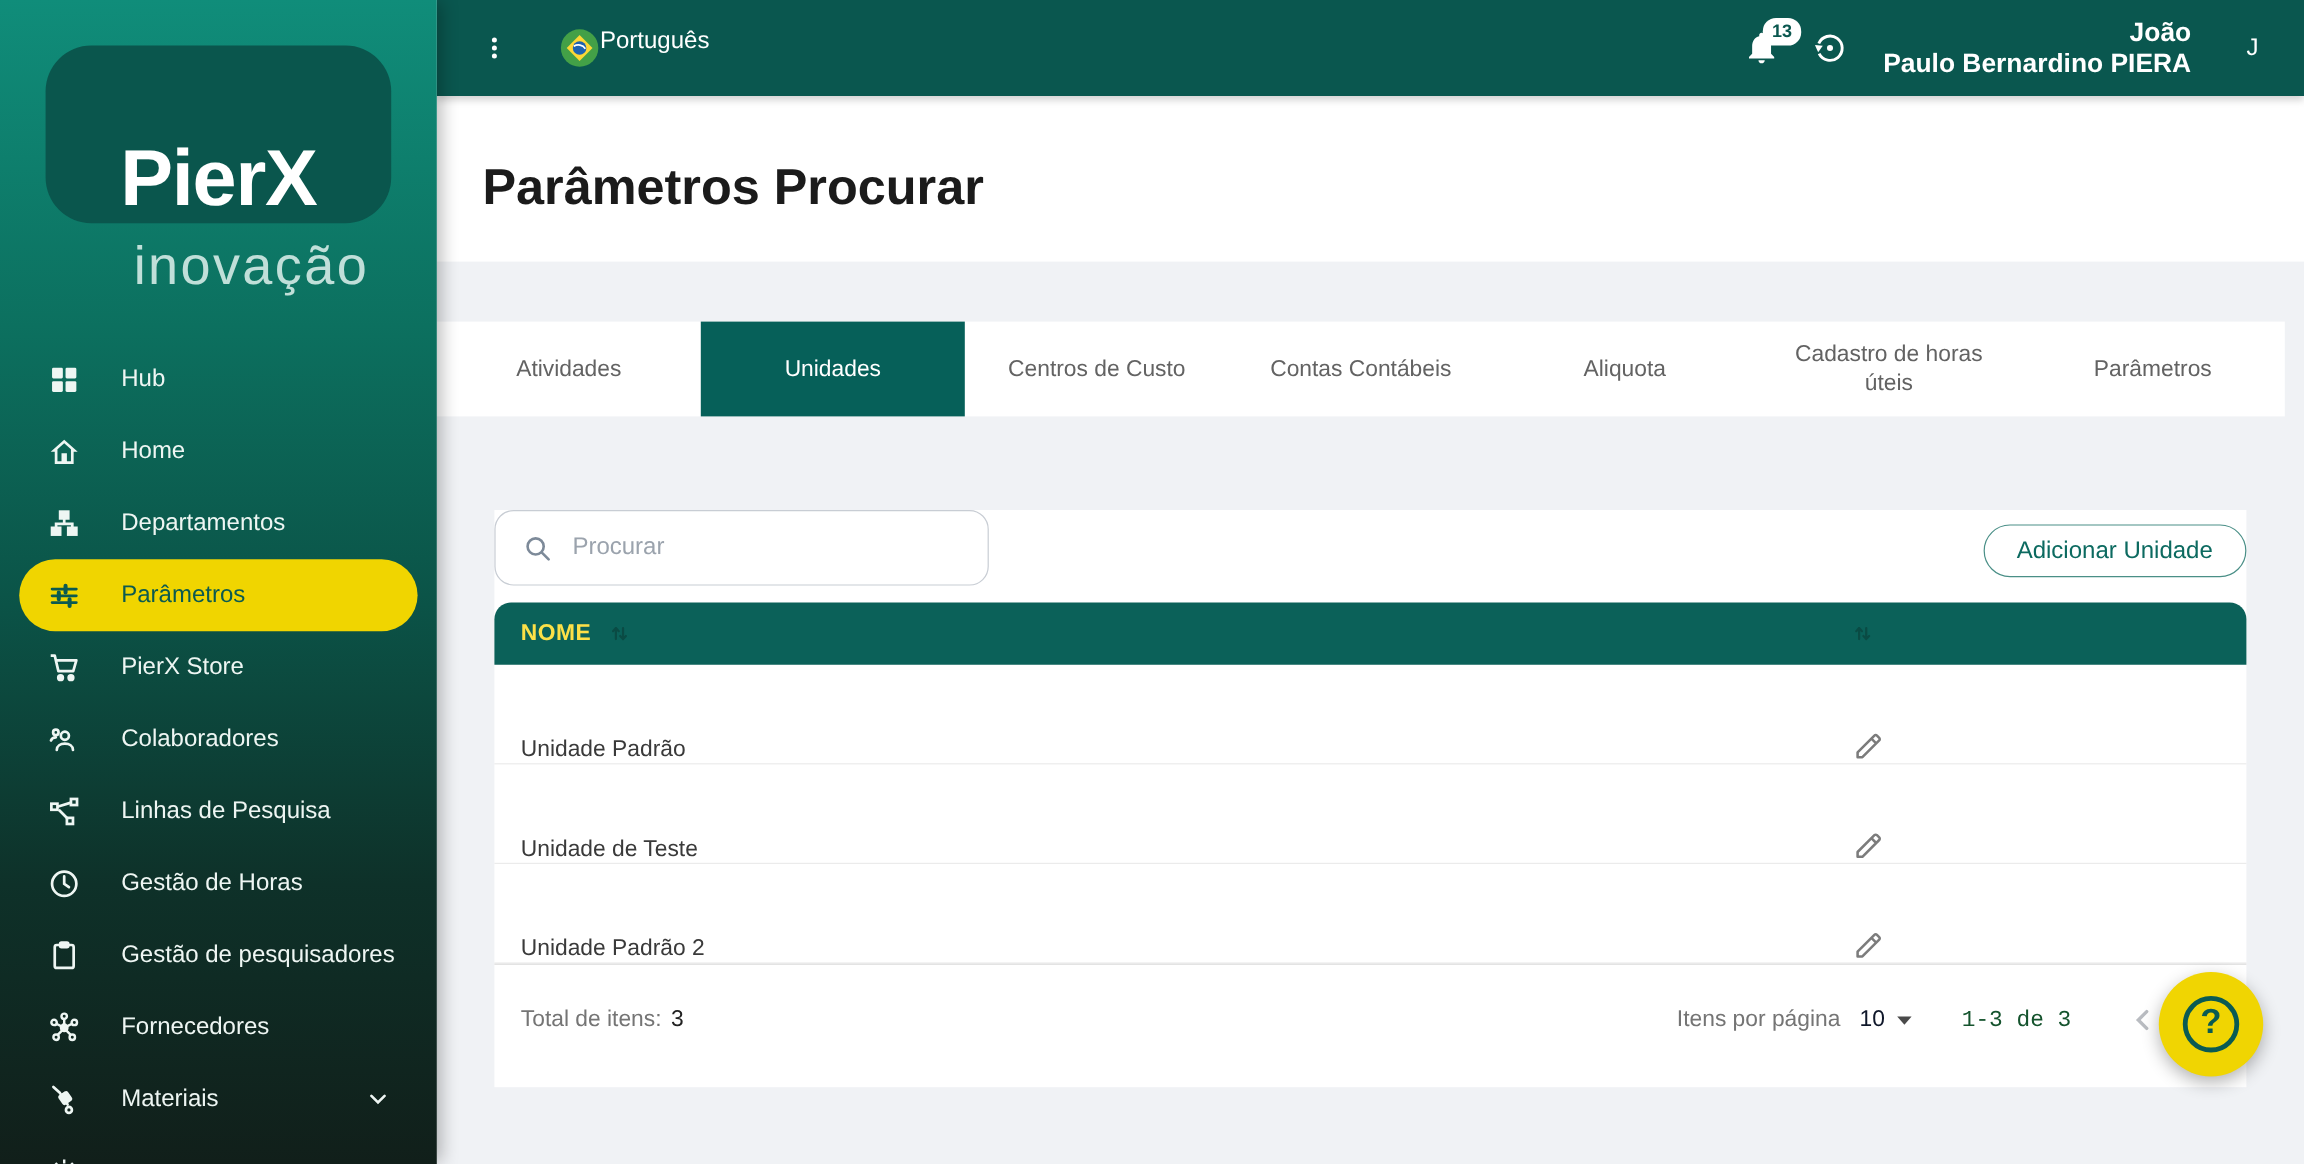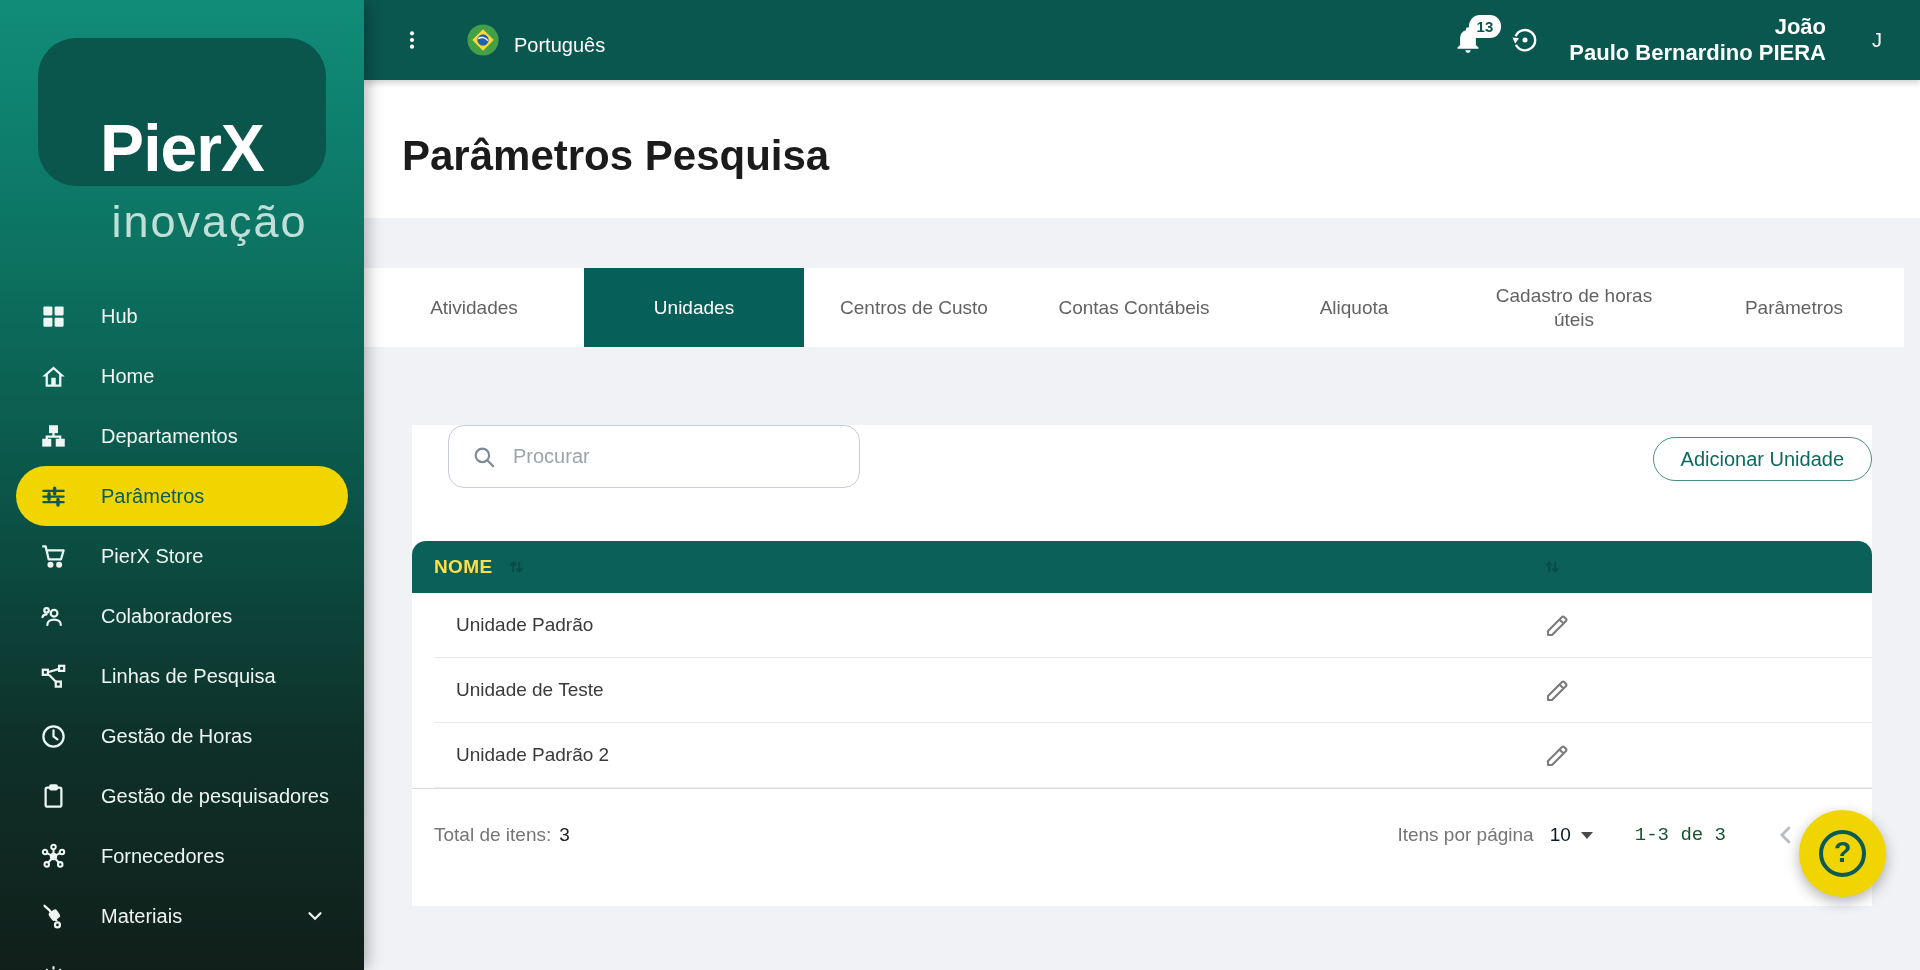--- a/index.html
+++ b/index.html
@@ -42,21 +42,21 @@
   .side-chevron { position:absolute; right:38px; top:50%; transform:translateY(-50%); display:flex; }
 
   
   .topbar {
     position:absolute; left:364px; top:0; right:0; height:80px;
     background:#0a574f; color:#fff;
     display:flex; align-items:center; padding:0 34px 0 38px;
     box-shadow:0 3px 6px rgba(0,0,0,.18); z-index:10;
   }
   .kebab { display:flex; cursor:pointer; }
-  .lang { display:flex; align-items:flex-end; gap:14px; margin-left:44px; cursor:pointer; }
+  .lang { display:flex; align-items:flex-start; margin-left:44px; cursor:pointer; }
   .lang-label { font-size:20px; }
   .topbar .spacer { flex:1; }
   .bell-wrap { position:relative; cursor:pointer; display:flex; }
   .badge {
     position:absolute; top:-10px; right:-18px;
     background:#ffffff; color:#0a574f; font-size:15px; font-weight:700;
     padding:3px 8px; border-radius:11px 11px 11px 3px;
   }
   .history { margin-left:26px; cursor:pointer; display:flex; }
   .user-block { margin-left:28px; text-align:right; font-weight:700; font-size:22px; line-height:1.18; cursor:pointer; }
@@ -76,21 +76,21 @@
   .tab {
     flex:1; display:flex; align-items:center; justify-content:center; text-align:center;
     color:#636363; font-size:19px; font-weight:500; cursor:pointer; padding:0 26px; line-height:1.25;
   }
   .tab.active { background:#066059; color:#ffffff; }
 
   .card {
     position:absolute; left:412px; top:425px; width:1460px; height:481px;
     background:#ffffff;
   }
-  .toolbar { height:116px; display:flex; align-items:flex-start; justify-content:space-between;margin-left:36px; }
+  .toolbar { height:77px; display:flex; align-items:flex-start; justify-content:space-between; }
   .search-box {
     width:412px; height:63px; border:1px solid #c8cdd4; border-radius:16px;
     display:flex; align-items:center; gap:16px; padding:0 22px; background:#fff;
   }
   .search-box svg { flex:0 0 26px; }
   .search-input {
     border:none; outline:none; flex:1; font-size:20px; color:#333;
     font-family:"Liberation Sans","DejaVu Sans",sans-serif;
   }
   .search-input::placeholder { color:#9ba3ad; }
@@ -103,22 +103,22 @@
   .thead {
     height:52px; background:#0b6159; border-radius:14px 14px 0 0;
     display:flex; align-items:center; color:#fde047;
   }
   .col-name { flex:1; display:flex; align-items:center; gap:12px; padding-left:22px; }
   .col-name .hdr { font-size:19px; font-weight:700; letter-spacing:.4px; }
   .col-actions { width:335px; display:flex; align-items:center; padding-left:4px; }
   .sort-btn { background:none; border:none; cursor:pointer; display:flex; padding:0; color:#0a4b44; }
 
   .trow {
-    height:65px; display:flex; align-items:center; border-bottom:1px solid #ebebeb;
-    font-size:19px; color:#3a3a3a;margin-left:22px;
+    height:83px; display:flex; align-items:flex-end; border-bottom:1px solid #ebebeb;
+    font-size:19px; color:#3a3a3a;
   }
   .cell-name { flex:1; padding-left:22px; }
   .cell-actions { width:335px; display:flex; padding-left:6px; }
   .edit-btn { background:none; border:none; cursor:pointer; display:flex; color:#7c7c7c; padding:0; }
 
   .tfoot {
     height:92px; border-top:1px solid #dcdcdc; display:flex; align-items:center;
     padding:0 72px 0 22px; font-size:19px;
   }
   .total-wrap { color:#757575; display:flex; gap:8px; }
@@ -339,21 +339,21 @@
 
   <div class="user-block">
     <div>João</div>
     <div>Paulo Bernardino PIERA</div>
   </div>
 
   <span class="avatar-initial">J</span>
 </header>
 
 <section class="title-band">
-  <h1>Parâmetros Pesquisa</h1>
+  <h1>Parâmetros Procurar</h1>
 </section>
 
 <div class="tab-strip">
   <div class="tab">
       <span>Atividades</span>
     </div>
   <div class="tab active">
       <span>Unidades</span>
     </div>
   <div class="tab">

